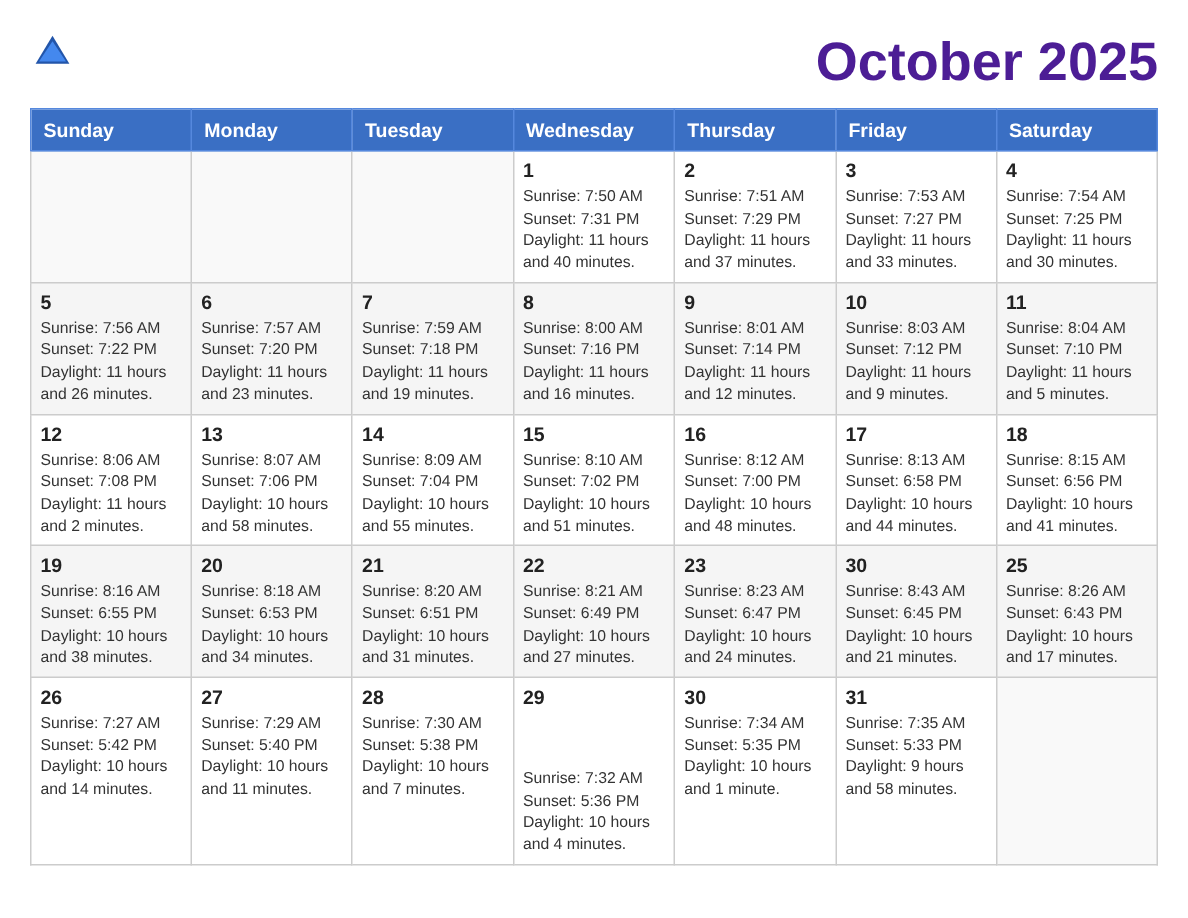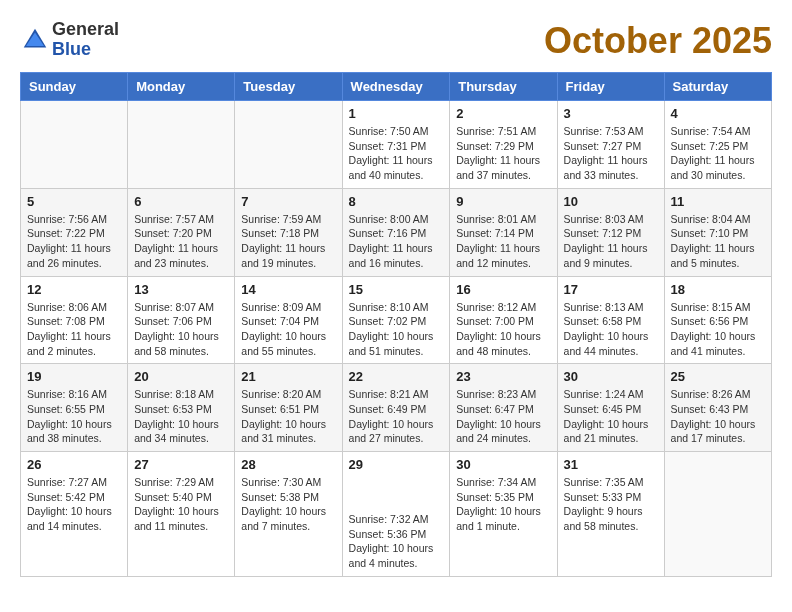--- a/index.html
+++ b/index.html
@@ -39,21 +39,21 @@
       width: 30px;
       height: 30px;
       margin-right: 2px;
     }
     .title-area {
       text-align: right;
     }
     .month-title {
       font-size: 36px;
       font-weight: bold;
-      color: #a16207;
+      color: #4c1d95;
     }
     .location {
       font-size: 16px;
       color: #555;
     }
     .calendar {
       width: 100%;
       border-collapse: collapse;
       border: 1px solid #ccc;
     }
@@ -99,24 +99,20 @@
   </style>
 </head>
 <body>
 
 <div class="header">
   <div class="logo">
     <svg class="logo-icon" viewBox="0 0 40 40">
       <polygon points="20,5 35,30 5,30" fill="#2255aa"></polygon>
       <polygon points="20,10 32,28 8,28" fill="#4488ee"></polygon>
     </svg>
-    <div class="logo-text">
-      <span class="logo-general">General</span>
-      <span class="logo-blue">Blue</span>
-    </div>
   </div>
   <div class="title-area">
     <div class="month-title">October 2025</div>
   </div>
 </div>
 
 <table class="calendar">
   <thead>
     <tr>
     <th>Sunday</th>
@@ -295,21 +291,21 @@
         </td>
         <td>
           <div class="day-num">23</div>
           <div class="day-detail" style="white-space: pre-line;">Sunrise: 8:23 AM
 Sunset: 6:47 PM
 Daylight: 10 hours
 and 24 minutes.</div>
         </td>
         <td>
           <div class="day-num">30</div>
-          <div class="day-detail" style="white-space: pre-line;">Sunrise: 1:24 AM
+          <div class="day-detail" style="white-space: pre-line;">Sunrise: 8:43 AM
 Sunset: 6:45 PM
 Daylight: 10 hours
 and 21 minutes.</div>
         </td>
         <td>
           <div class="day-num">25</div>
           <div class="day-detail" style="white-space: pre-line;">Sunrise: 8:26 AM
 Sunset: 6:43 PM
 Daylight: 10 hours
 and 17 minutes.</div>

